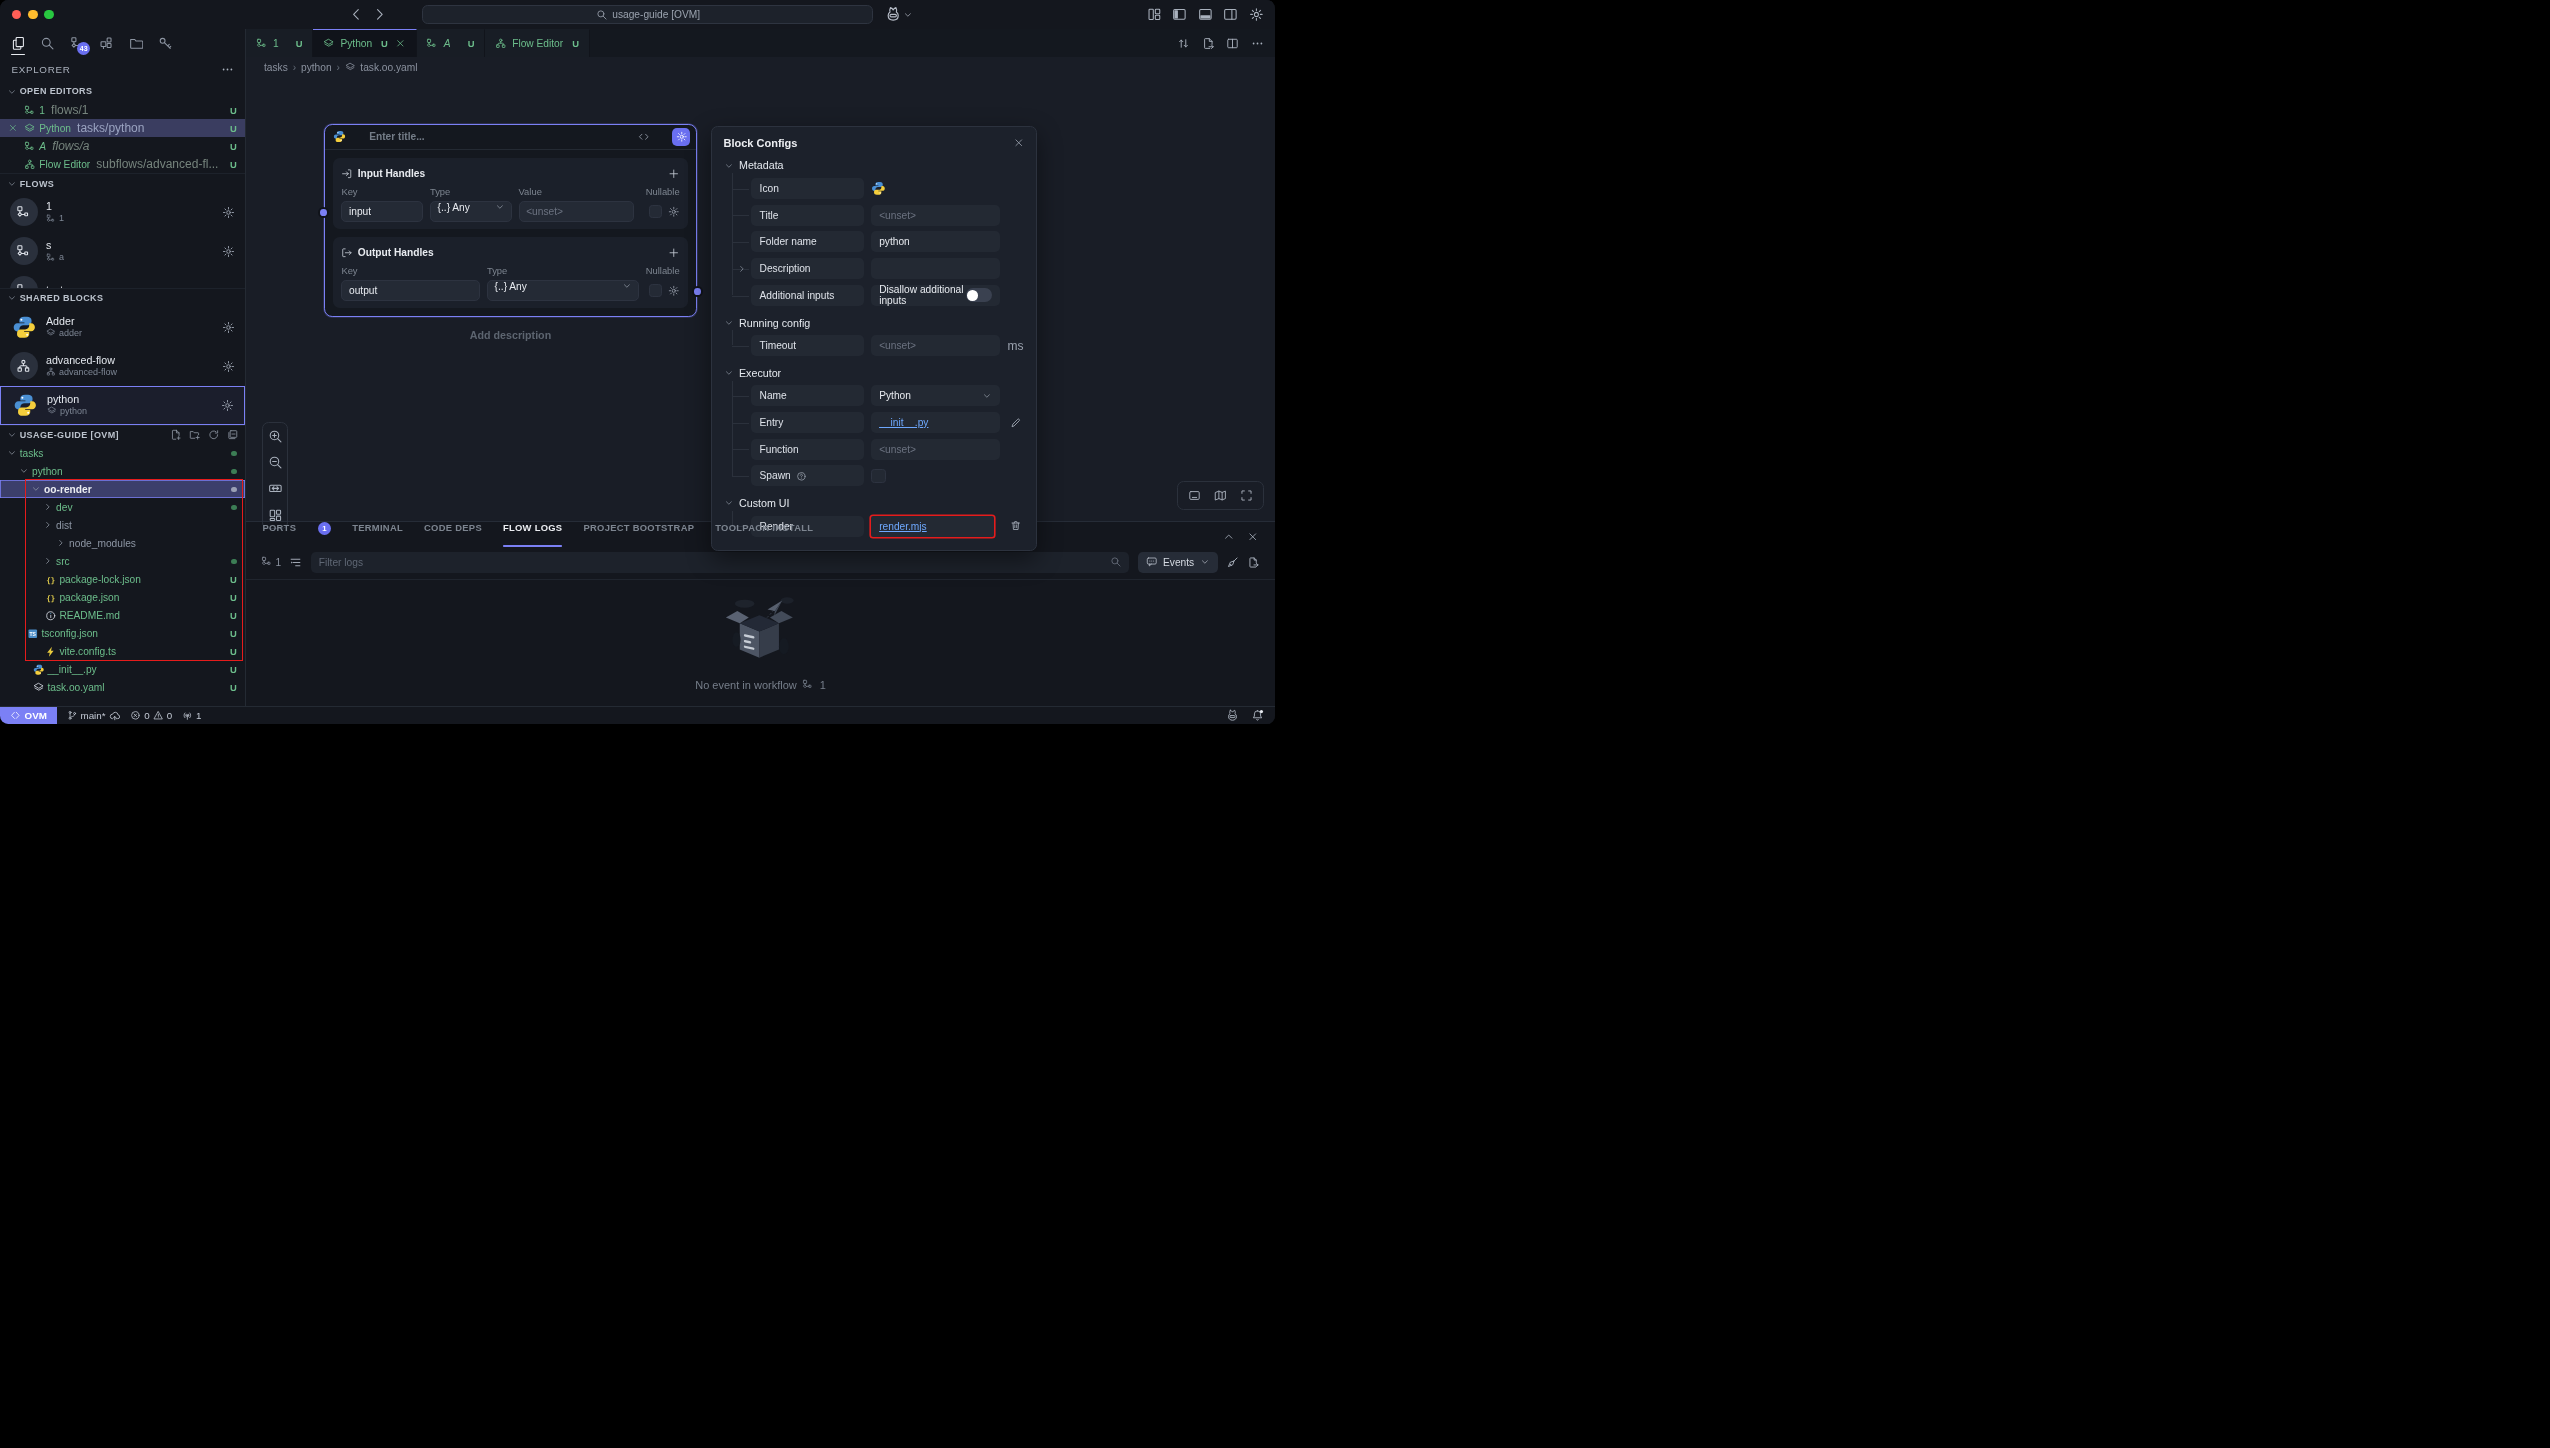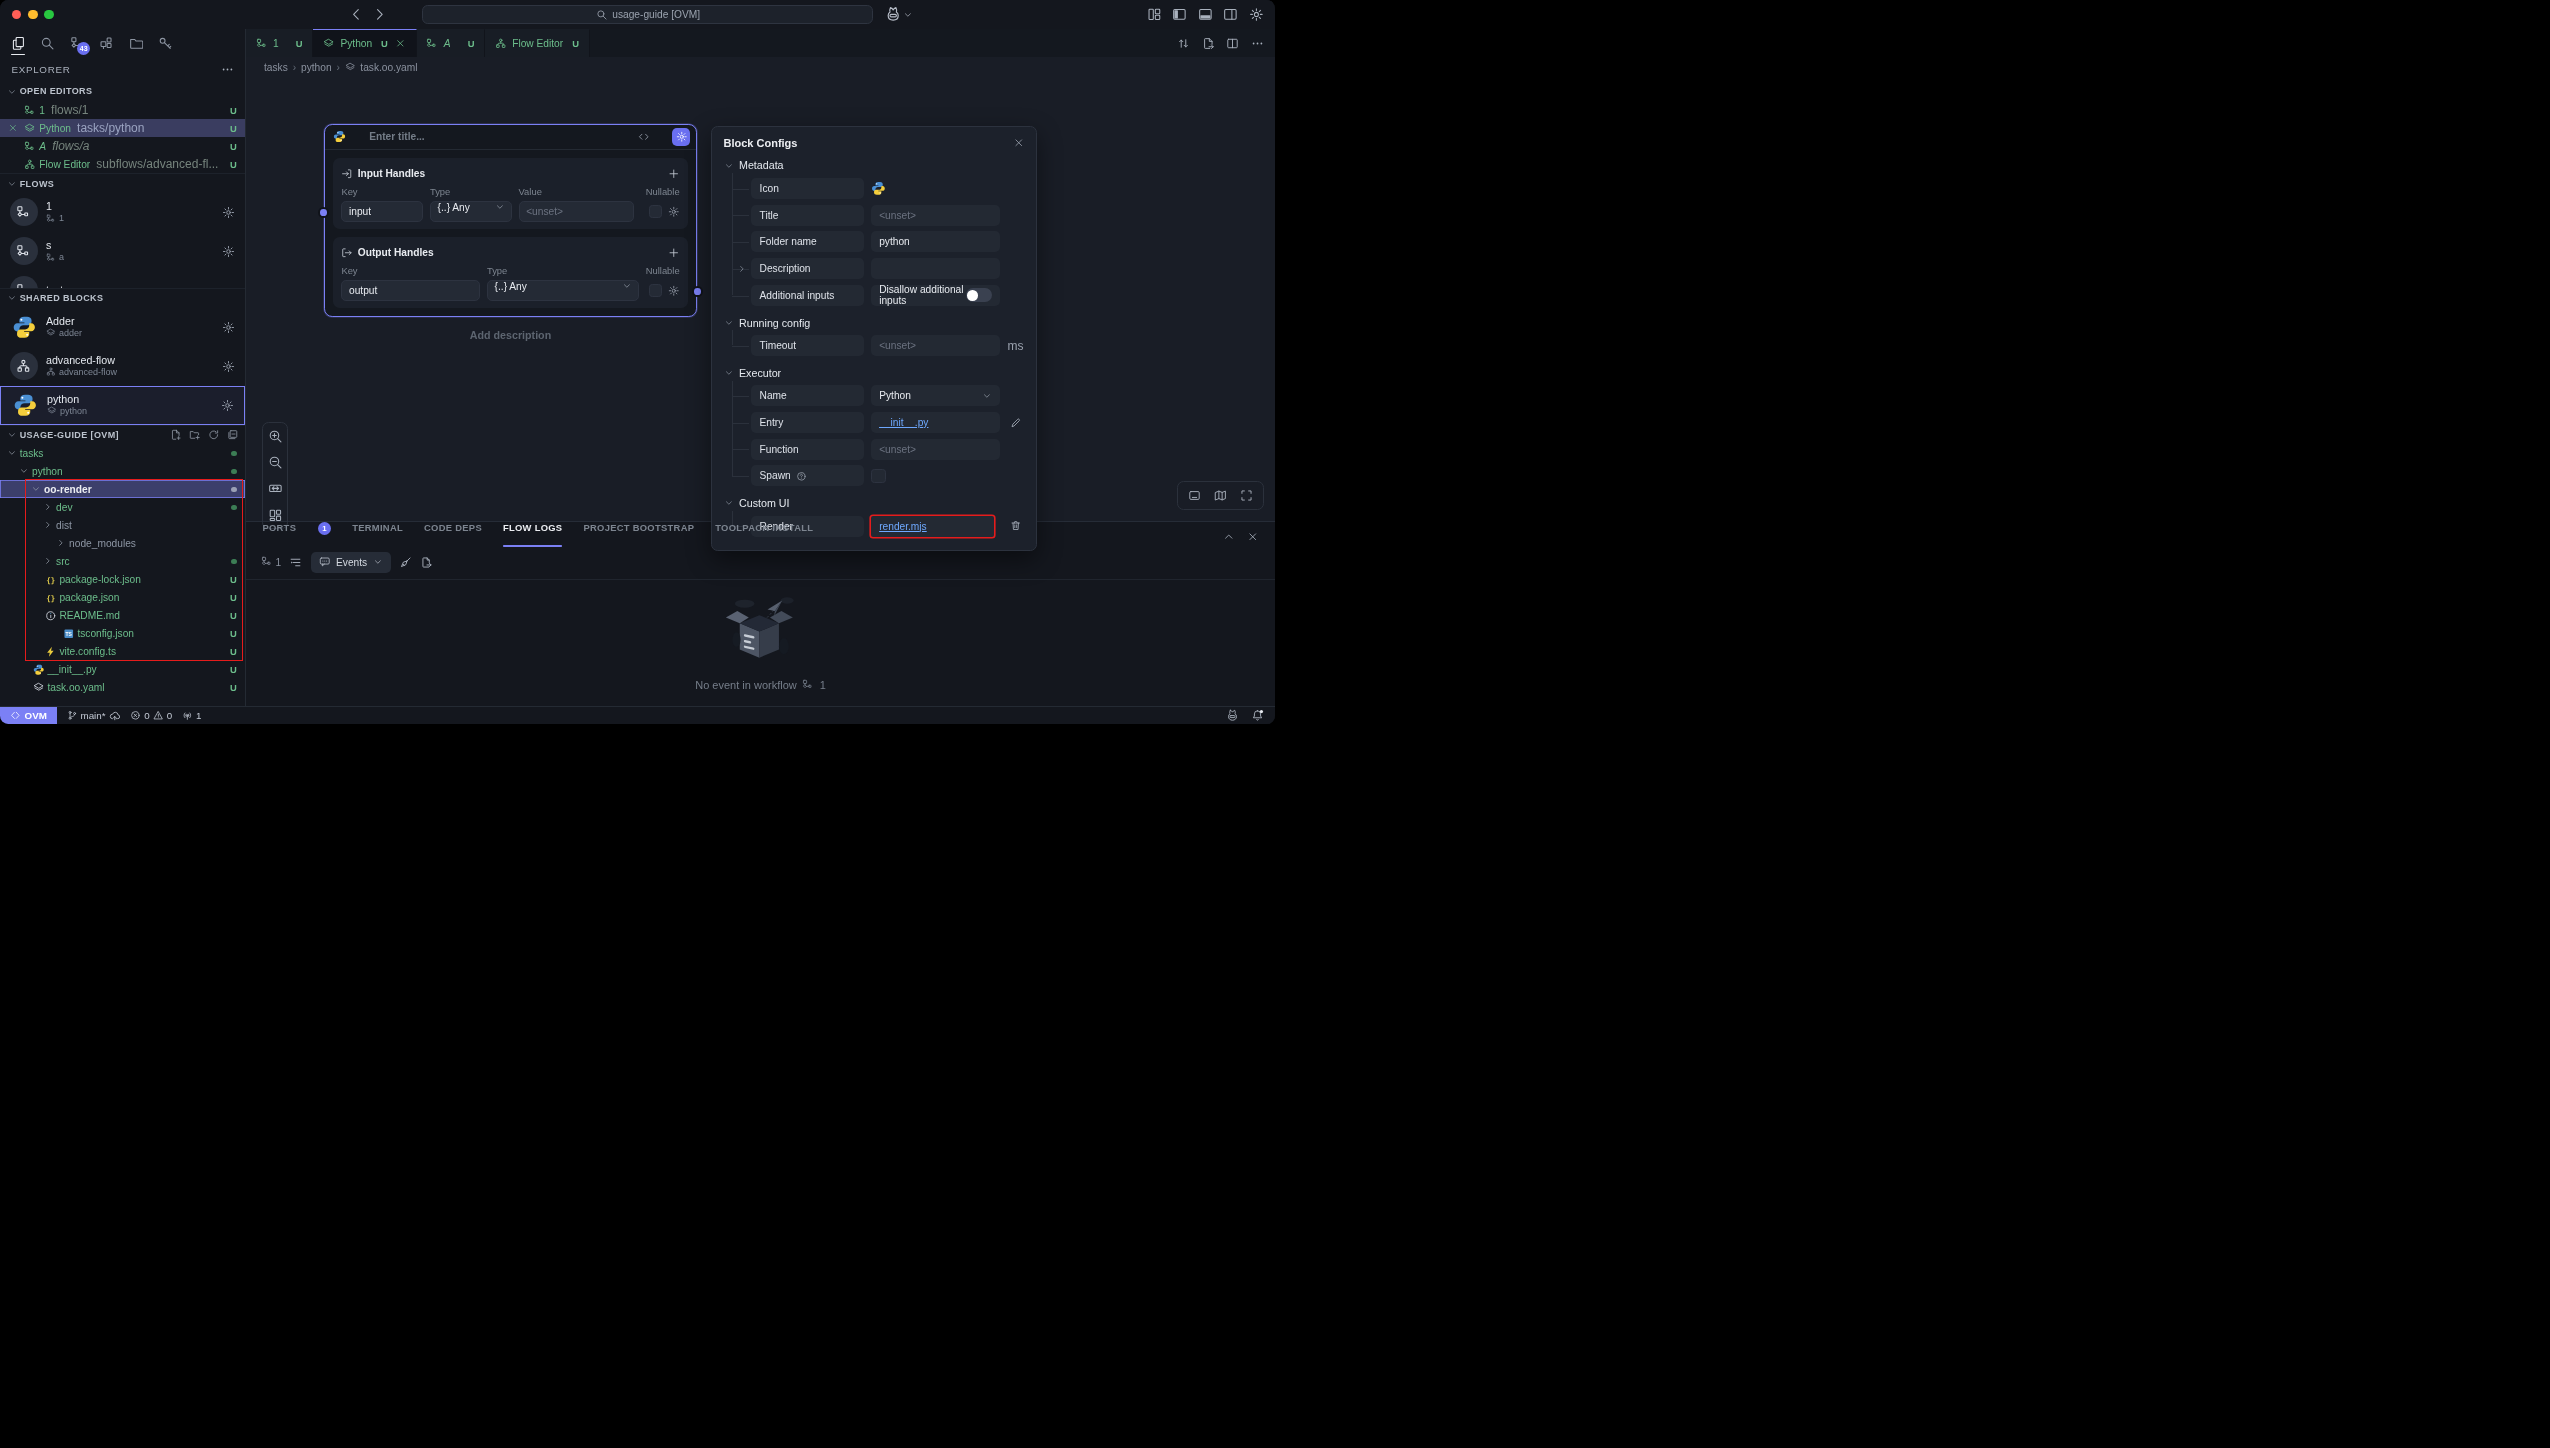--- a/index.html
+++ b/index.html
@@ -746,21 +746,21 @@
               <svg viewBox="0 0 16 16" stroke="#58a6d6">
                 <circle cx="8" cy="8" r="5.6"></circle>
                 <path d="M8 7.2v3.4"></path>
                 <circle cx="8" cy="5" r="0.7" fill="#58a6d6" stroke="none"></circle>
               </svg>
             </span>
             <span class="tname c-green">README.md</span>
             <span class="tfill"></span>
             <span class="ubadge">U</span>
           </div>
-          <div class="trow" style="padding-left: 61px;">
+          <div class="trow" style="padding-left: 25px;">
             <span class="ic s14 fic">
               <svg viewBox="0 0 16 16" style="font-size:12.5px">
                 <rect x="2" y="2" width="12" height="12" rx="1.5" fill="#4a8cc7" stroke="none"></rect>
                 <text x="8" y="11" text-anchor="middle" font-size="7" font-weight="bold" fill="#fff" stroke="none" font-family="Liberation Sans, sans-serif">TS</text>
               </svg>
             </span>
             <span class="tname c-green">tsconfig.json</span>
             <span class="tfill"></span>
             <span class="ubadge">U</span>
           </div>
@@ -1336,20 +1336,29 @@
             <span>1</span>
           </span>
           <span class="ibtn">
               <span class="ic s16">
                 <svg viewBox="0 0 16 16">
                   <path d="M2.6 4h10.8M5.4 8h8M8.2 12h5.2"></path>
                   <path d="M2.6 6.9l2.2 1.1-2.2 1.1z" fill="currentColor" stroke="none"></path>
                 </svg>
               </span>
             </span>
+          <div class="finput">
+            <input placeholder="Filter logs" style="">
+            <span class="ic s14">
+                <svg viewBox="0 0 16 16">
+                  <circle cx="6.8" cy="6.8" r="4.2"></circle>
+                  <path d="M10 10l4 4"></path>
+                </svg>
+              </span>
+          </div>
           <div class="eventsel">
             <span class="ic s14">
                 <svg viewBox="0 0 16 16">
                   <rect x="1.8" y="2.8" width="12.4" height="8.4" rx="1.6"></rect>
                   <path d="M4.6 11.2v2.6l3-2.6"></path>
                   <circle cx="5.4" cy="7" r="0.7" fill="currentColor" stroke="none"></circle>
                   <circle cx="8" cy="7" r="0.7" fill="currentColor" stroke="none"></circle>
                   <circle cx="10.6" cy="7" r="0.7" fill="currentColor" stroke="none"></circle>
                 </svg>
               </span>

